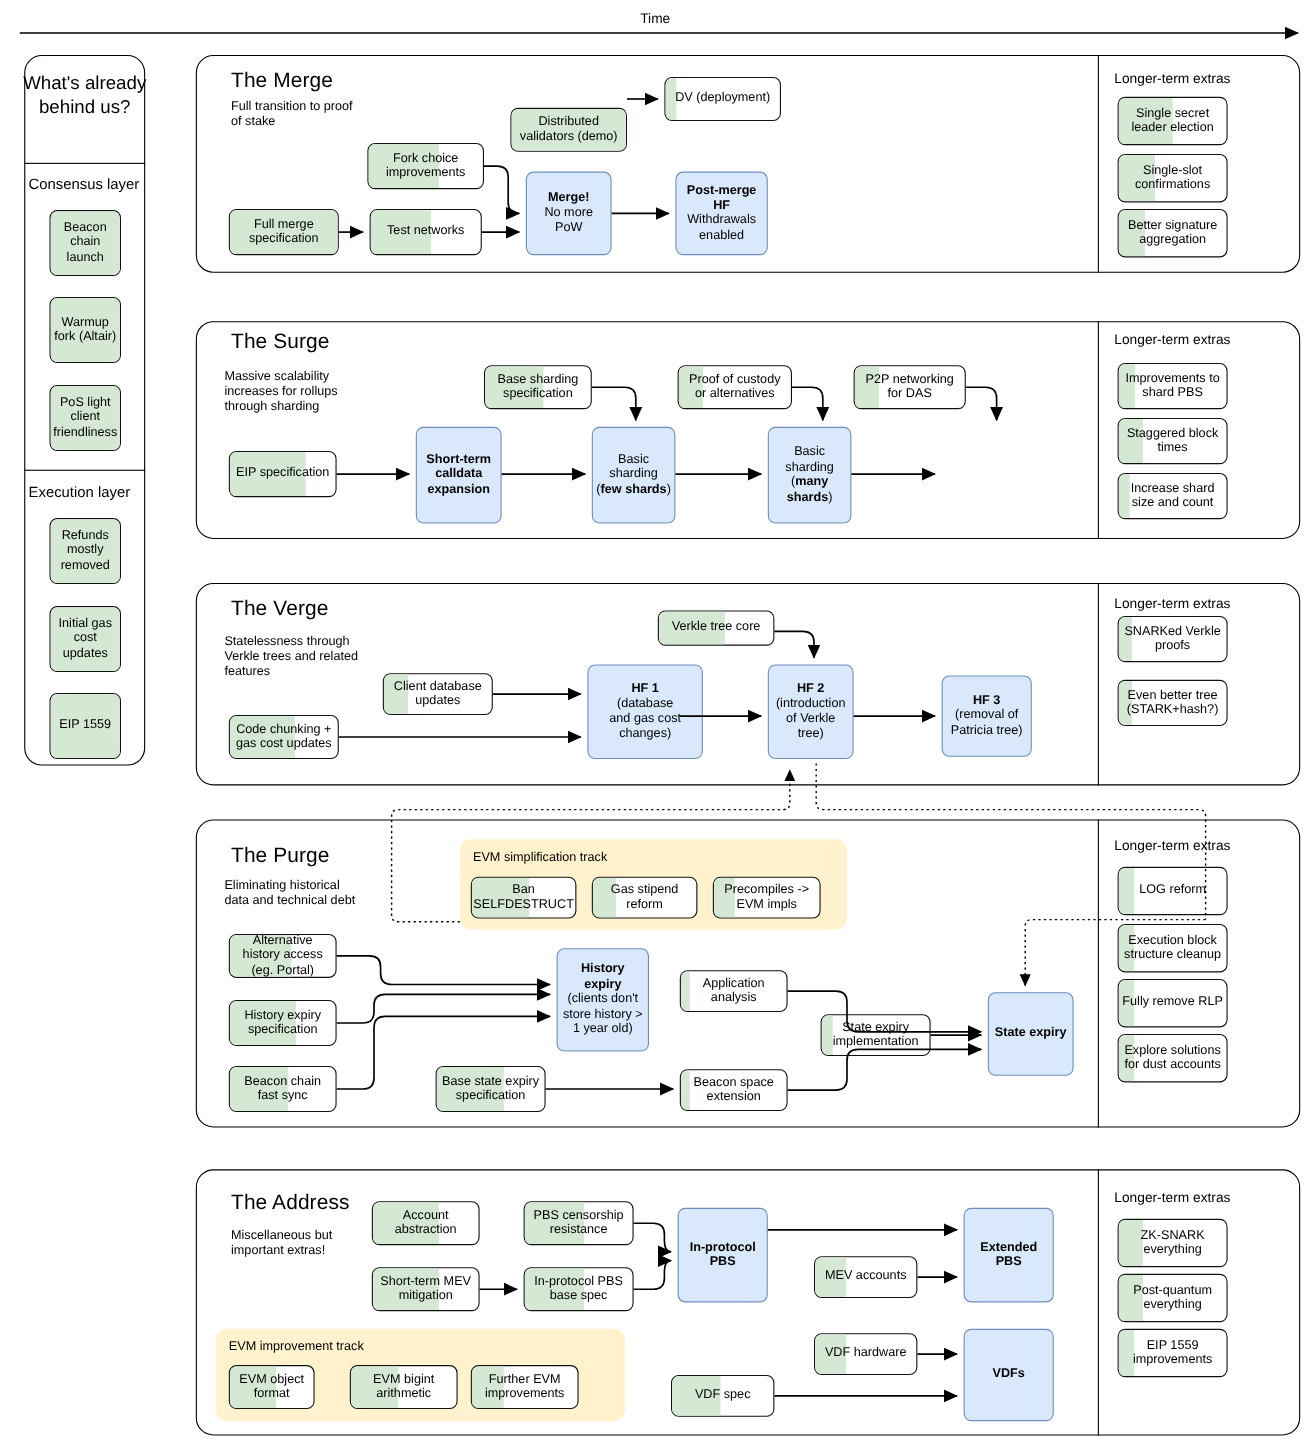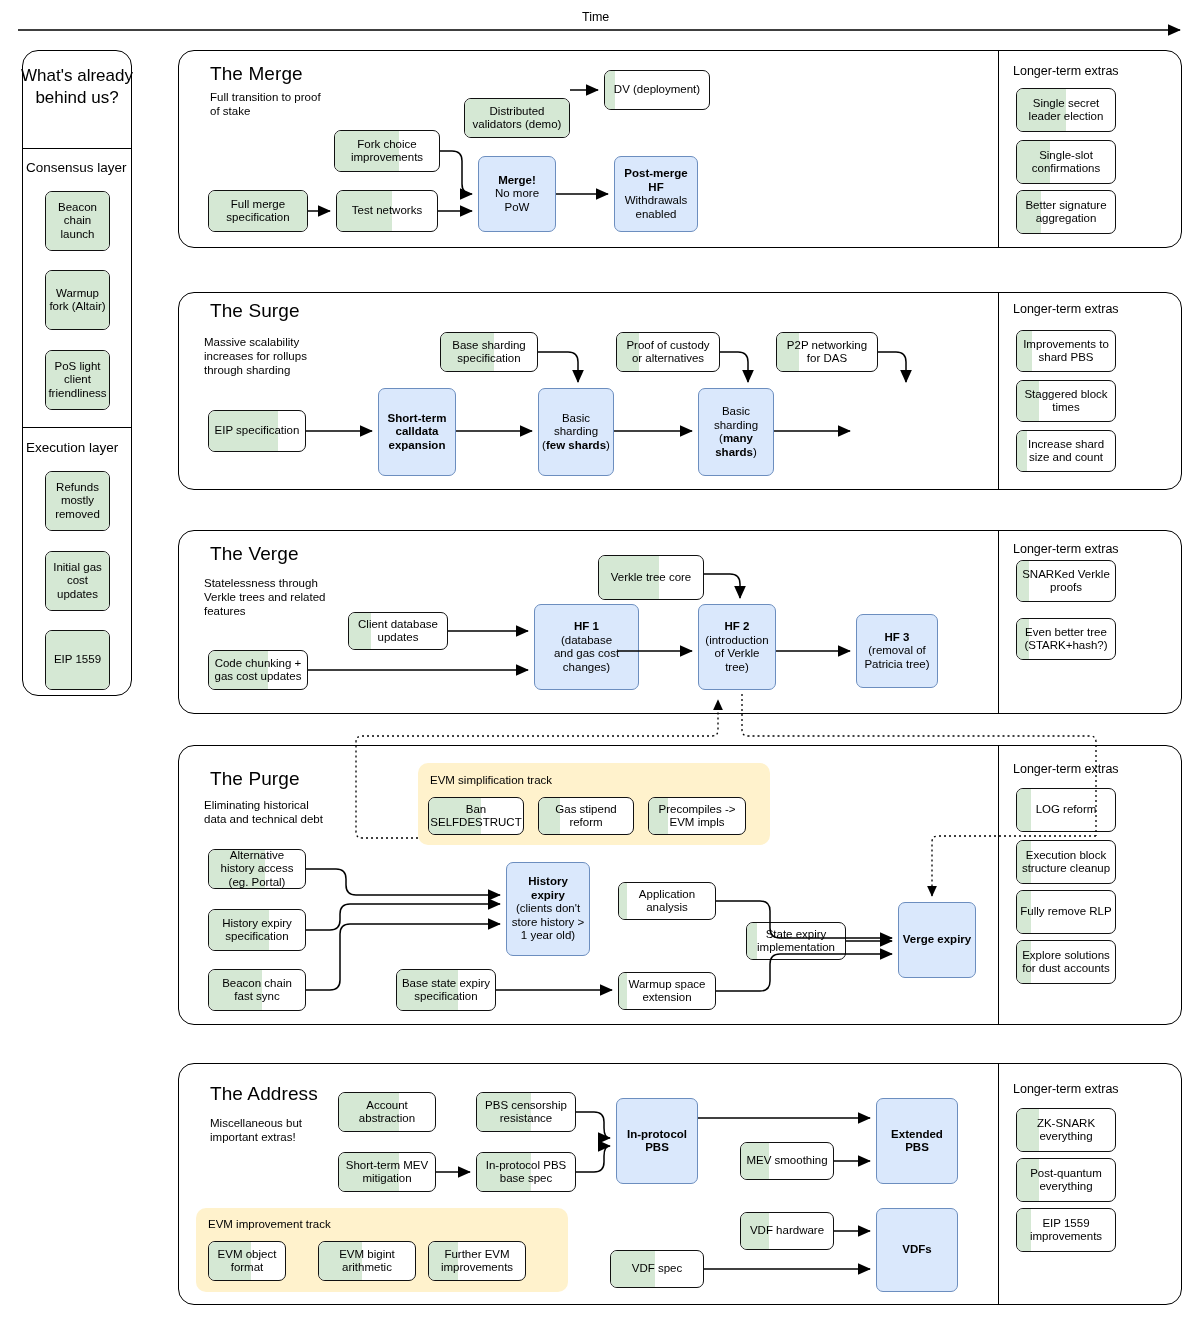--- a/index.html
+++ b/index.html
@@ -163,21 +163,21 @@
     <span class="fill" style="width:10%"></span>
       <span class="txt">Increase shard size and count</span>
     </div>
 
   <div class="panel" style="left:178px;top:530px;width:1004px;height:184px;"></div>
   <div class="divider" style="left:998px;top:530px;height:184px;"></div>
   <div class="sect-title" style="left:210px;top:543px;">The Verge</div>
   <div class="sect-sub" style="left:204px;top:576px;width:130px;">Statelessness through Verkle trees and related features</div>
   <div class="extras-title" style="left:1013px;top:542px;">Longer-term extras</div>
 
-  <div class="node" style="left:598px;top:555px;width:106px;height:45px;">
+  <div class="node" style="left:598px;top:555px;width:106px;height:32px;">
     <span class="fill" style="width:58%"></span>
       <span class="txt">Verkle tree core</span>
     </div>
   <div class="node" style="left:348px;top:612px;width:100px;height:38px;">
     <span class="fill" style="width:22%"></span>
       <span class="txt">Client database updates</span>
     </div>
   <div class="node" style="left:208px;top:650px;width:100px;height:40px;">
     <span class="fill" style="width:60%"></span>
       <span class="txt">Code chunking + gas cost updates</span>
@@ -241,27 +241,27 @@
   <div class="node" style="left:618px;top:882px;width:98px;height:38px;">
     <span class="fill" style="width:8%"></span>
       <span class="txt">Application analysis</span>
     </div>
   <div class="node" style="left:746px;top:922px;width:100px;height:38px;">
     <span class="fill" style="width:10%"></span>
       <span class="txt">State expiry implementation</span>
     </div>
   <div class="node" style="left:618px;top:972px;width:98px;height:38px;">
     <span class="fill" style="width:8%"></span>
-      <span class="txt">Warmup space extension</span>
+      <span class="txt">Beacon space extension</span>
     </div>
   <div class="node blue" style="left:506px;top:862px;width:84px;height:94px;">
     <span class="txt"><b>History<br>expiry</b><br>(clients don't<br>store history &gt;<br>1 year old)</span>
     </div>
   <div class="node blue" style="left:898px;top:902px;width:78px;height:76px;">
-    <span class="txt"><b>Verge expiry</b></span>
+    <span class="txt"><b>State expiry</b></span>
     </div>
 
   <div class="node" style="left:1016px;top:788px;width:100px;height:44px;">
     <span class="fill" style="width:14%"></span>
       <span class="txt">LOG reform</span>
     </div>
   <div class="node" style="left:1016px;top:840px;width:100px;height:44px;">
     <span class="fill" style="width:14%"></span>
       <span class="txt">Execution block structure cleanup</span>
     </div>
@@ -291,21 +291,21 @@
   <div class="node" style="left:338px;top:1152px;width:98px;height:40px;">
     <span class="fill" style="width:62%"></span>
       <span class="txt">Short-term MEV mitigation</span>
     </div>
   <div class="node" style="left:476px;top:1152px;width:100px;height:40px;">
     <span class="fill" style="width:55%"></span>
       <span class="txt">In-protocol PBS base spec</span>
     </div>
   <div class="node" style="left:740px;top:1142px;width:94px;height:38px;">
     <span class="fill" style="width:30%"></span>
-      <span class="txt">MEV smoothing</span>
+      <span class="txt">MEV accounts</span>
     </div>
   <div class="node" style="left:740px;top:1212px;width:94px;height:38px;">
     <span class="fill" style="width:30%"></span>
       <span class="txt">VDF hardware</span>
     </div>
   <div class="node" style="left:610px;top:1250px;width:94px;height:38px;">
     <span class="fill" style="width:48%"></span>
       <span class="txt">VDF spec</span>
     </div>
   <div class="node blue" style="left:616px;top:1098px;width:82px;height:86px;">

